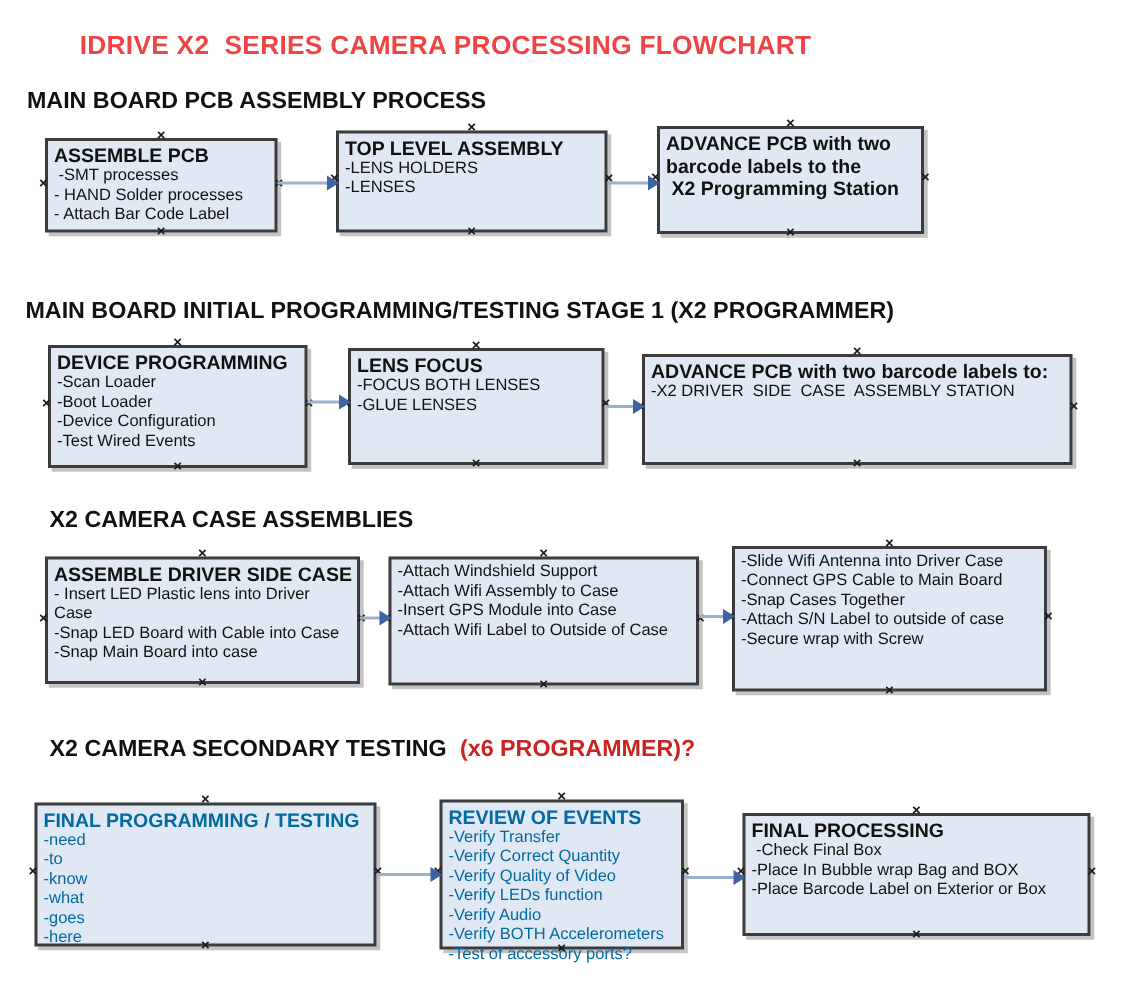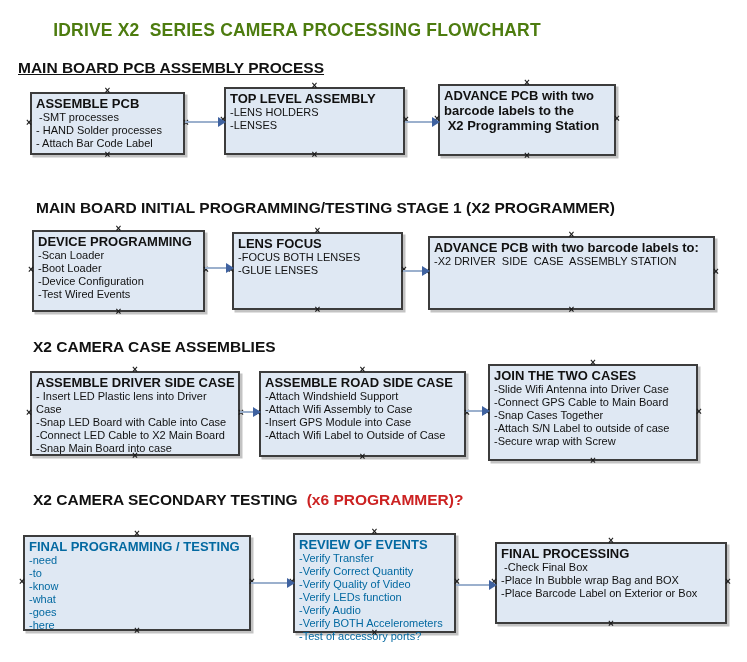--- a/index.html
+++ b/index.html
@@ -2,21 +2,21 @@
 <html><head>
 <meta charset="utf-8">
 <style>
   html,body{margin:0;padding:0;background:#ffffff;}
   #canvas{
     position:relative;width:747px;height:662px;background:#ffffff;overflow:hidden;
     font-family:"Liberation Sans","DejaVu Sans",sans-serif;color:#111;
   }
   .chart-title{
     position:absolute;top:20px;left:0;width:594px;text-align:center;
-    font-size:17.5px;font-weight:bold;letter-spacing:.2px;color:#4d7c0f;white-space:pre;
+    font-size:17.5px;font-weight:bold;letter-spacing:.2px;color:#ef4444;white-space:pre;
   }
   .section-heading{
     position:absolute;font-size:15.5px;font-weight:bold;color:#111;white-space:pre;
   }
   .section-heading .red-part{color:#cc2222;margin-left:9px;text-align:center;}
   .box{
     position:absolute;background:#dfe8f3;border:2px solid #3c3c3c;
     box-shadow:2.5px 2.5px 0 rgba(145,145,145,.55);
     padding:2px 3px 0 4px;box-sizing:border-box;overflow:visible;
   }
@@ -37,21 +37,21 @@
     border-left:8px solid #3f62a0;border-top:5px solid transparent;border-bottom:5px solid transparent;
   }
 </style>
 </head>
 <body>
 
 <div id="canvas">
 
   <div class="chart-title">IDRIVE X2  SERIES CAMERA PROCESSING FLOWCHART</div>
 
-  <div class="section-heading" style="left:18px;top:59px;text-decoration:underline;">MAIN BOARD PCB ASSEMBLY PROCESS</div>
+  <div class="section-heading" style="left:18px;top:59px;">MAIN BOARD PCB ASSEMBLY PROCESS</div>
 
   <div class="box" style="left:30px;top:92px;width:155px;height:63px;">
     <div class="box-title">ASSEMBLE PCB</div>
     <div class="box-item"> -SMT processes</div>
     <div class="box-item">- HAND Solder processes</div>
     <div class="box-item">- Attach Bar Code Label</div>
     <span class="anchor a-t">×</span>
     <span class="anchor a-b">×</span>
     <span class="anchor a-l">×</span>
     <span class="anchor a-r">×</span>
@@ -70,21 +70,21 @@
   <div class="box" style="left:438px;top:84px;width:178px;height:72px;">
     <div class="box-title">ADVANCE PCB with two
 barcode labels to the
  X2 Programming Station</div>
     <span class="anchor a-t">×</span>
     <span class="anchor a-b">×</span>
     <span class="anchor a-l">×</span>
     <span class="anchor a-r">×</span>
   </div>
 
-  <div class="section-heading" style="left:36px;top:199px;">MAIN BOARD INITIAL PROGRAMMING/TESTING STAGE 1 (X2 PROGRAMMER)</div>
+  <div class="section-heading" style="left:17px;top:199px;">MAIN BOARD INITIAL PROGRAMMING/TESTING STAGE 1 (X2 PROGRAMMER)</div>
 
   <div class="box" style="left:32px;top:230px;width:173px;height:82px;">
     <div class="box-title">DEVICE PROGRAMMING</div>
     <div class="box-item">-Scan Loader</div>
     <div class="box-item">-Boot Loader</div>
     <div class="box-item">-Device Configuration</div>
     <div class="box-item">-Test Wired Events</div>
     <span class="anchor a-t">×</span>
     <span class="anchor a-b">×</span>
     <span class="anchor a-l">×</span>
@@ -109,42 +109,39 @@
     <span class="anchor a-l">×</span>
     <span class="anchor a-r">×</span>
   </div>
 
   <div class="section-heading" style="left:33px;top:338px;">X2 CAMERA CASE ASSEMBLIES</div>
 
   <div class="box" style="left:30px;top:371px;width:210px;height:85px;">
     <div class="box-title">ASSEMBLE DRIVER SIDE CASE</div>
     <div class="box-item">- Insert LED Plastic lens into Driver Case</div>
     <div class="box-item">-Snap LED Board with Cable into Case</div>
-    <div class="box-item">-Connect LED Cable to X2 Main Board</div>
     <div class="box-item">-Snap Main Board into case</div>
     <span class="anchor a-t">×</span>
     <span class="anchor a-b">×</span>
     <span class="anchor a-l">×</span>
     <span class="anchor a-r">×</span>
   </div>
 
   <div class="box" style="left:259px;top:371px;width:207px;height:86px;">
-    <div class="box-title">ASSEMBLE ROAD SIDE CASE</div>
     <div class="box-item">-Attach Windshield Support</div>
     <div class="box-item">-Attach Wifi Assembly to Case</div>
     <div class="box-item">-Insert GPS Module into Case</div>
     <div class="box-item">-Attach Wifi Label to Outside of Case</div>
     <span class="anchor a-t">×</span>
     <span class="anchor a-b">×</span>
     <span class="anchor a-l">×</span>
     <span class="anchor a-r">×</span>
   </div>
 
   <div class="box" style="left:488px;top:364px;width:210px;height:97px;">
-    <div class="box-title">JOIN THE TWO CASES</div>
     <div class="box-item">-Slide Wifi Antenna into Driver Case</div>
     <div class="box-item">-Connect GPS Cable to Main Board</div>
     <div class="box-item">-Snap Cases Together</div>
     <div class="box-item">-Attach S/N Label to outside of case</div>
     <div class="box-item">-Secure wrap with Screw</div>
     <span class="anchor a-t">×</span>
     <span class="anchor a-b">×</span>
     <span class="anchor a-l">×</span>
     <span class="anchor a-r">×</span>
   </div>

